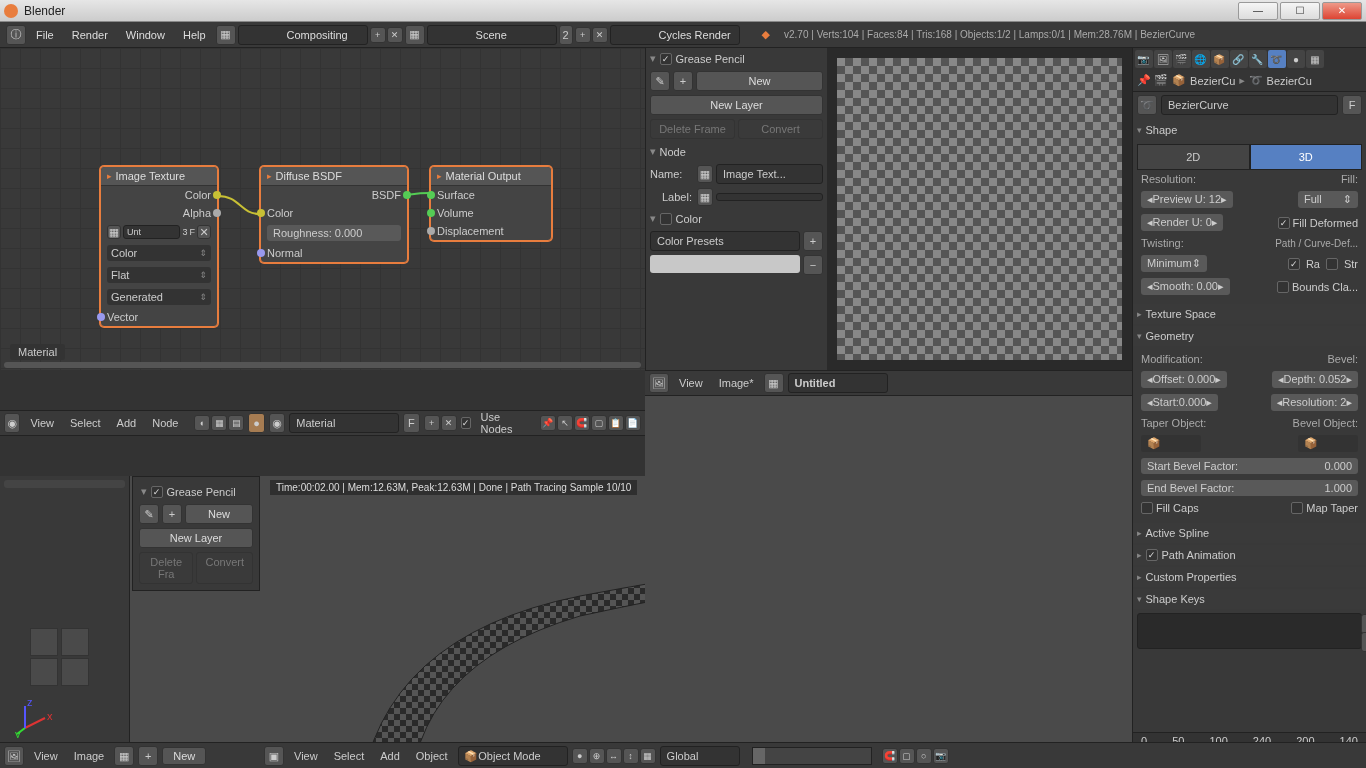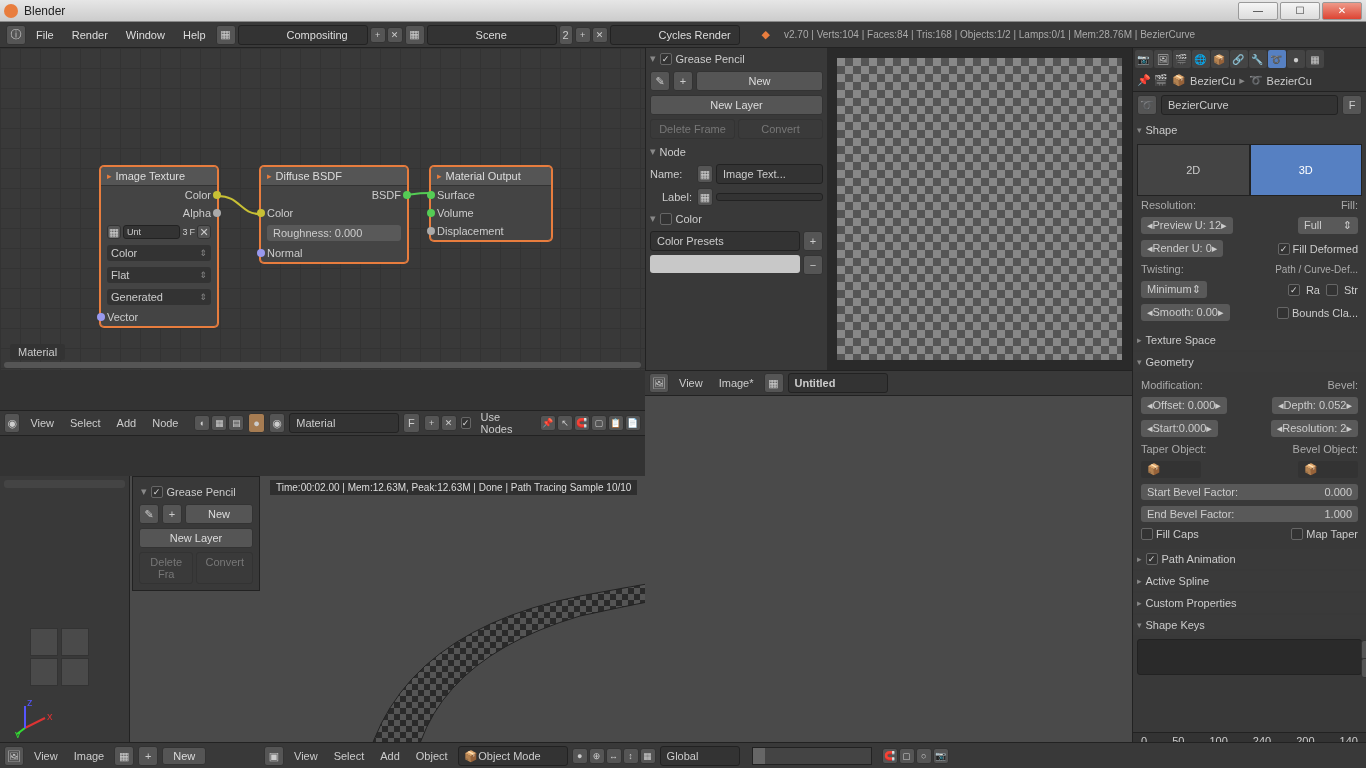--- a/index.html
+++ b/index.html
@@ -60,21 +60,21 @@
 .prop-tab.active { background:#5680c2; }
 .prop-breadcrumb { display:flex; align-items:center; padding:4px; gap:4px; background:#353535; border-bottom:1px solid #222; }
 .prop-panel { padding:4px; }
 .prop-section-head { display:flex; align-items:center; padding:4px; background:#3a3a3a; margin-top:2px; }
 .prop-section-head::before { content:"▾"; margin-right:4px; color:#888; font-size:9px; }
 .prop-section-head.collapsed::before { content:"▸"; }
 .prop-row { display:flex; align-items:center; justify-content:space-between; padding:3px 4px; gap:4px; }
 .prop-label { color:#aaa; }
 .prop-field { background:#595959; border-radius:3px; padding:2px 6px; min-width:80px; display:flex; justify-content:space-between; font-size:10px; }
 .toggle-group { display:flex; width:100%; }
-.toggle-btn { flex:1; background:#444; padding:19px; text-align:center; border:1px solid #222; }
+.toggle-btn { flex:1; background:#444; padding:6px; text-align:center; border:1px solid #222; }
 .toggle-btn.active { background:#5680c2; color:#fff; }
 .pin-icon { color:#888; }
 .axis-gizmo { position:absolute; left:15px; bottom:30px; width:40px; height:40px; }
 .obj-label { position:absolute; left:60px; bottom:12px; color:#ccc; }
 .render-status { position:absolute; top:4px; left:10px; color:#ddd; font-size:10px; background:rgba(30,30,30,0.6); padding:2px 6px; }
 .bottom-bar { position:absolute; bottom:0; left:0; right:0; height:26px; background:#393939; border-top:1px solid #222; display:flex; }
 svg.curve-render { position:absolute; left:160px; top:40px; }
 .tiny-icons { display:flex; gap:1px; }
 .tiny-icons .icon-btn { width:16px; height:16px; font-size:9px; }
 .prop-field.small { min-width:60px; }
@@ -530,25 +530,25 @@
             <span class="check"></span>
             <span>Fill Caps</span>
           </div>
         <div style="display:flex;gap:3px;">
             <span class="check"></span>
             <span>Map Taper</span>
           </div>
       </div>
     </div>
     <div class="prop-section-head collapsed">
+        <span>Active Spline</span>
+      </div>
+    <div class="prop-section-head collapsed">
         <span class="check on" style="margin-right:4px;"></span>
         <span>Path Animation</span>
-      </div>
-    <div class="prop-section-head collapsed">
-        <span>Active Spline</span>
       </div>
     <div class="prop-section-head collapsed">
         <span>Custom Properties</span>
       </div>
     <div class="prop-section-head">
         <span>Shape Keys</span>
       </div>
     <div style="margin:4px;height:36px;background:#2a2a2a;border:1px solid #222;border-radius:3px;position:relative;">
       <div style="position:absolute;right:-20px;top:0;" class="icon-btn">+</div>
       <div style="position:absolute;right:-20px;top:18px;" class="icon-btn">−</div>

